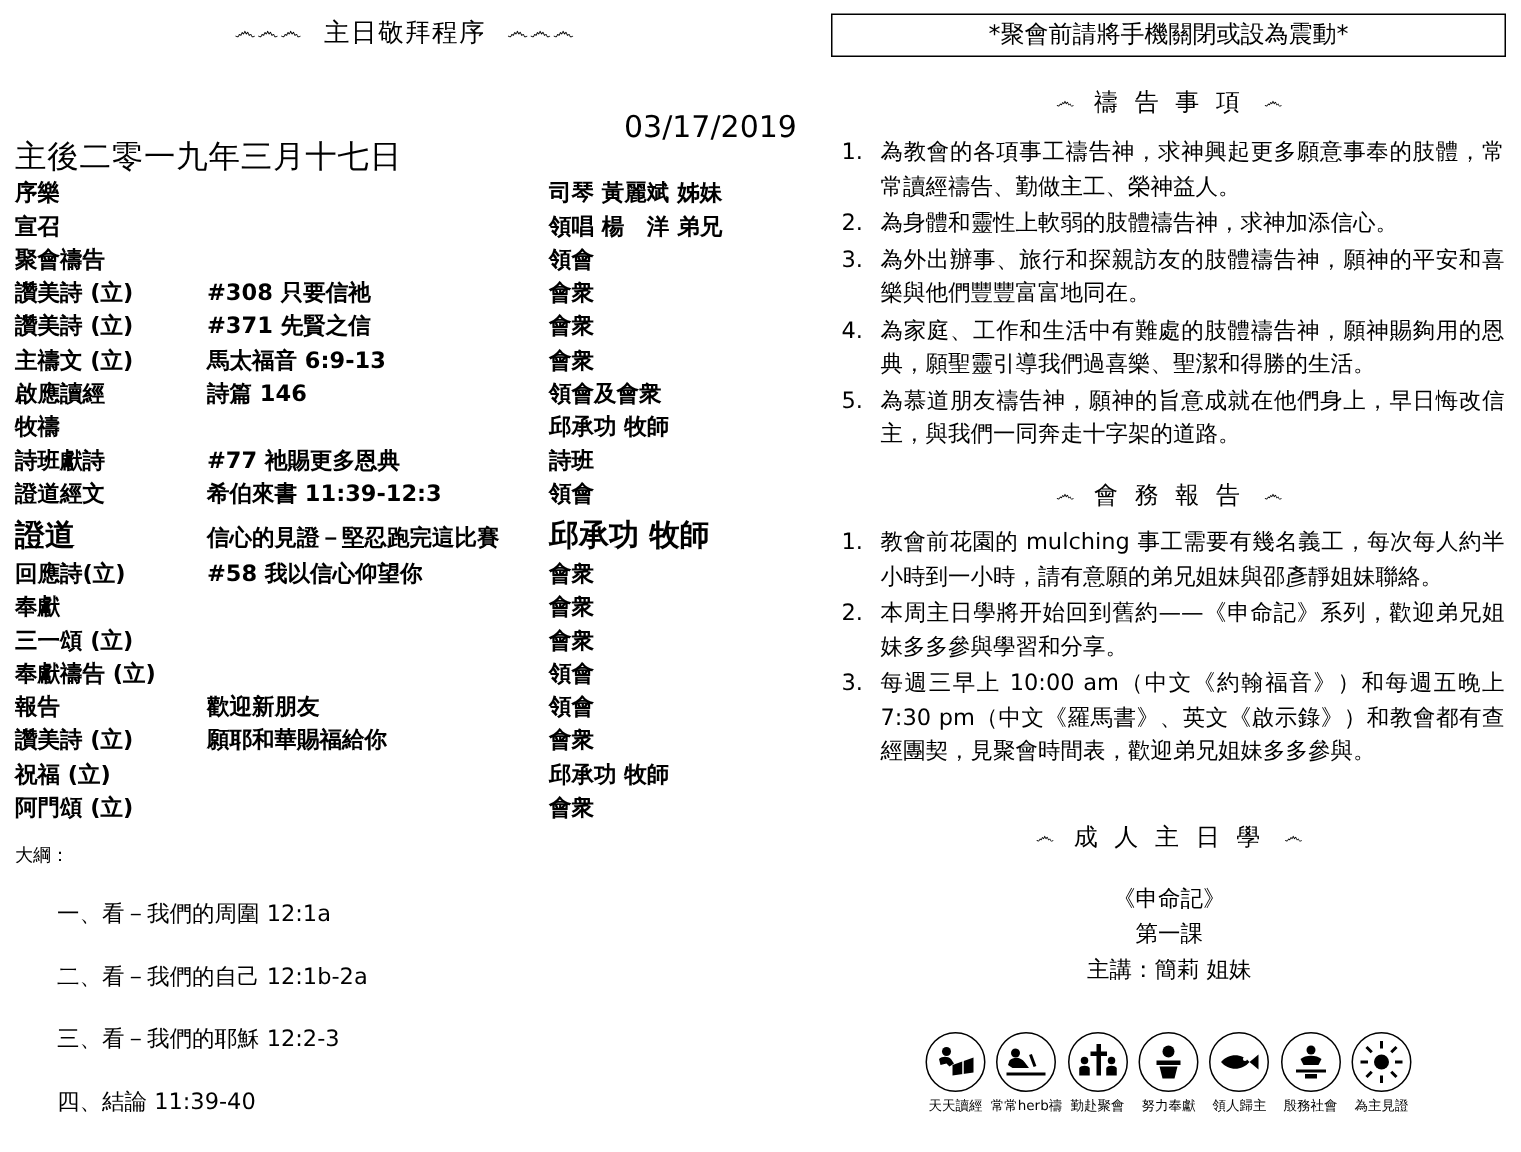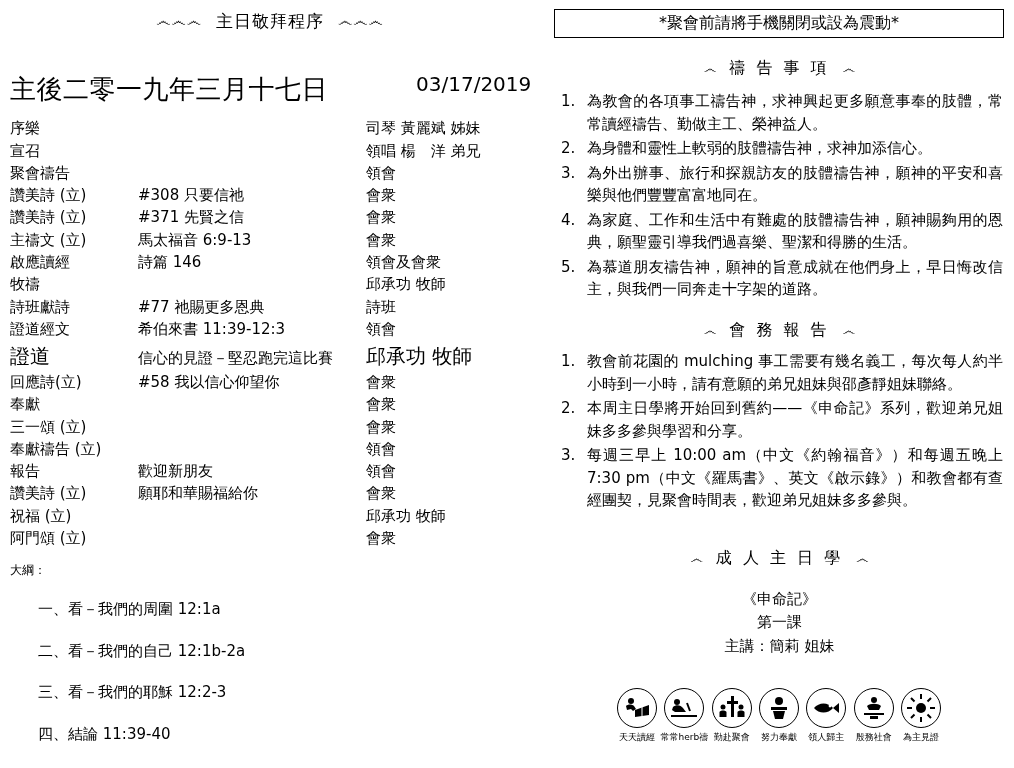--- a/index.html
+++ b/index.html
@@ -52,36 +52,38 @@
   }
   .date-row {
     position: absolute;
     left: 10px;
     top: 72px;
     width: 480px;
     display: flex;
     align-items: baseline;
   }
   .date-cn {
-    font-size: 26px;
+    font-size: 21px;
     letter-spacing: 0.5px;
+    margin-top: 18px;
   }
   .date-en {
     position: absolute;
     left: 358px;
     font-size: 20px;
     margin-left: 48px;
   }
   table.order {
     position: absolute;
     left: 10px;
     top: 118px;
     width: 495px;
     border-collapse: collapse;
     font-size: 15px;
+    font-weight: bold;
   }
   table.order td {
     padding: 1.2px 0;
     vertical-align: baseline;
     line-height: 1.33;
     white-space: nowrap;
   }
   td.c1 { width: 128px; }
   td.c2 { width: 228px; }
   td.c3 { width: 139px; }

